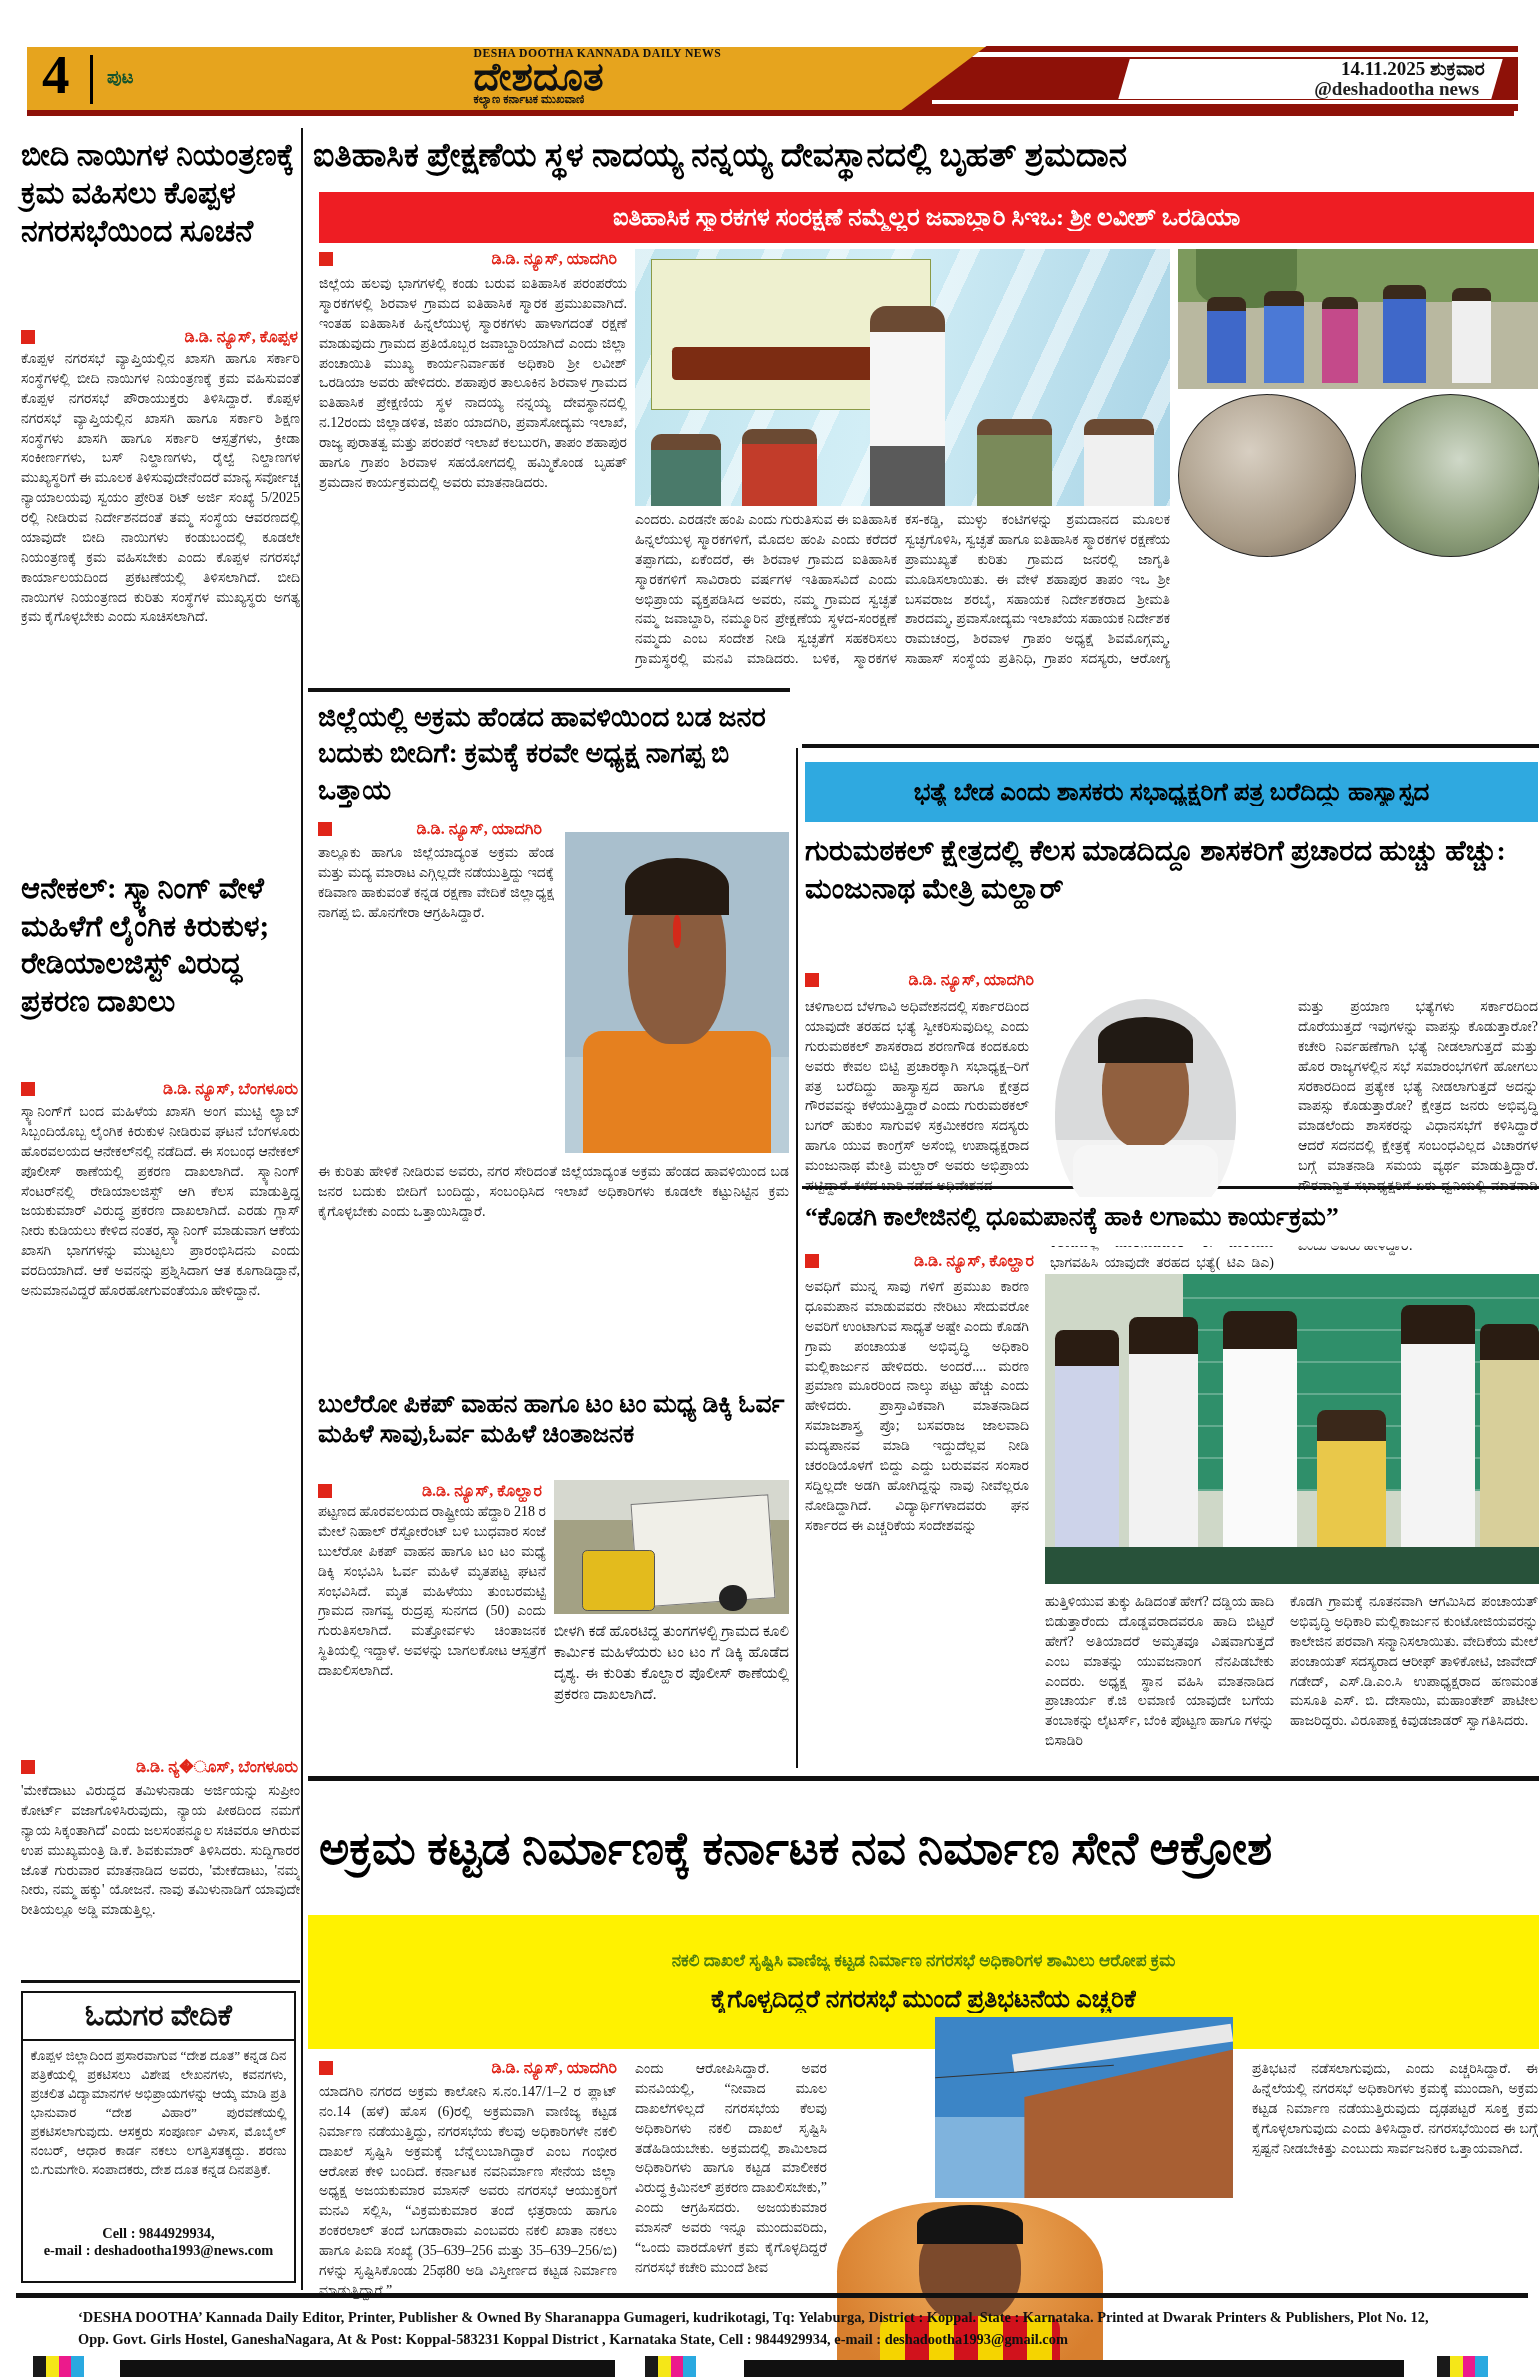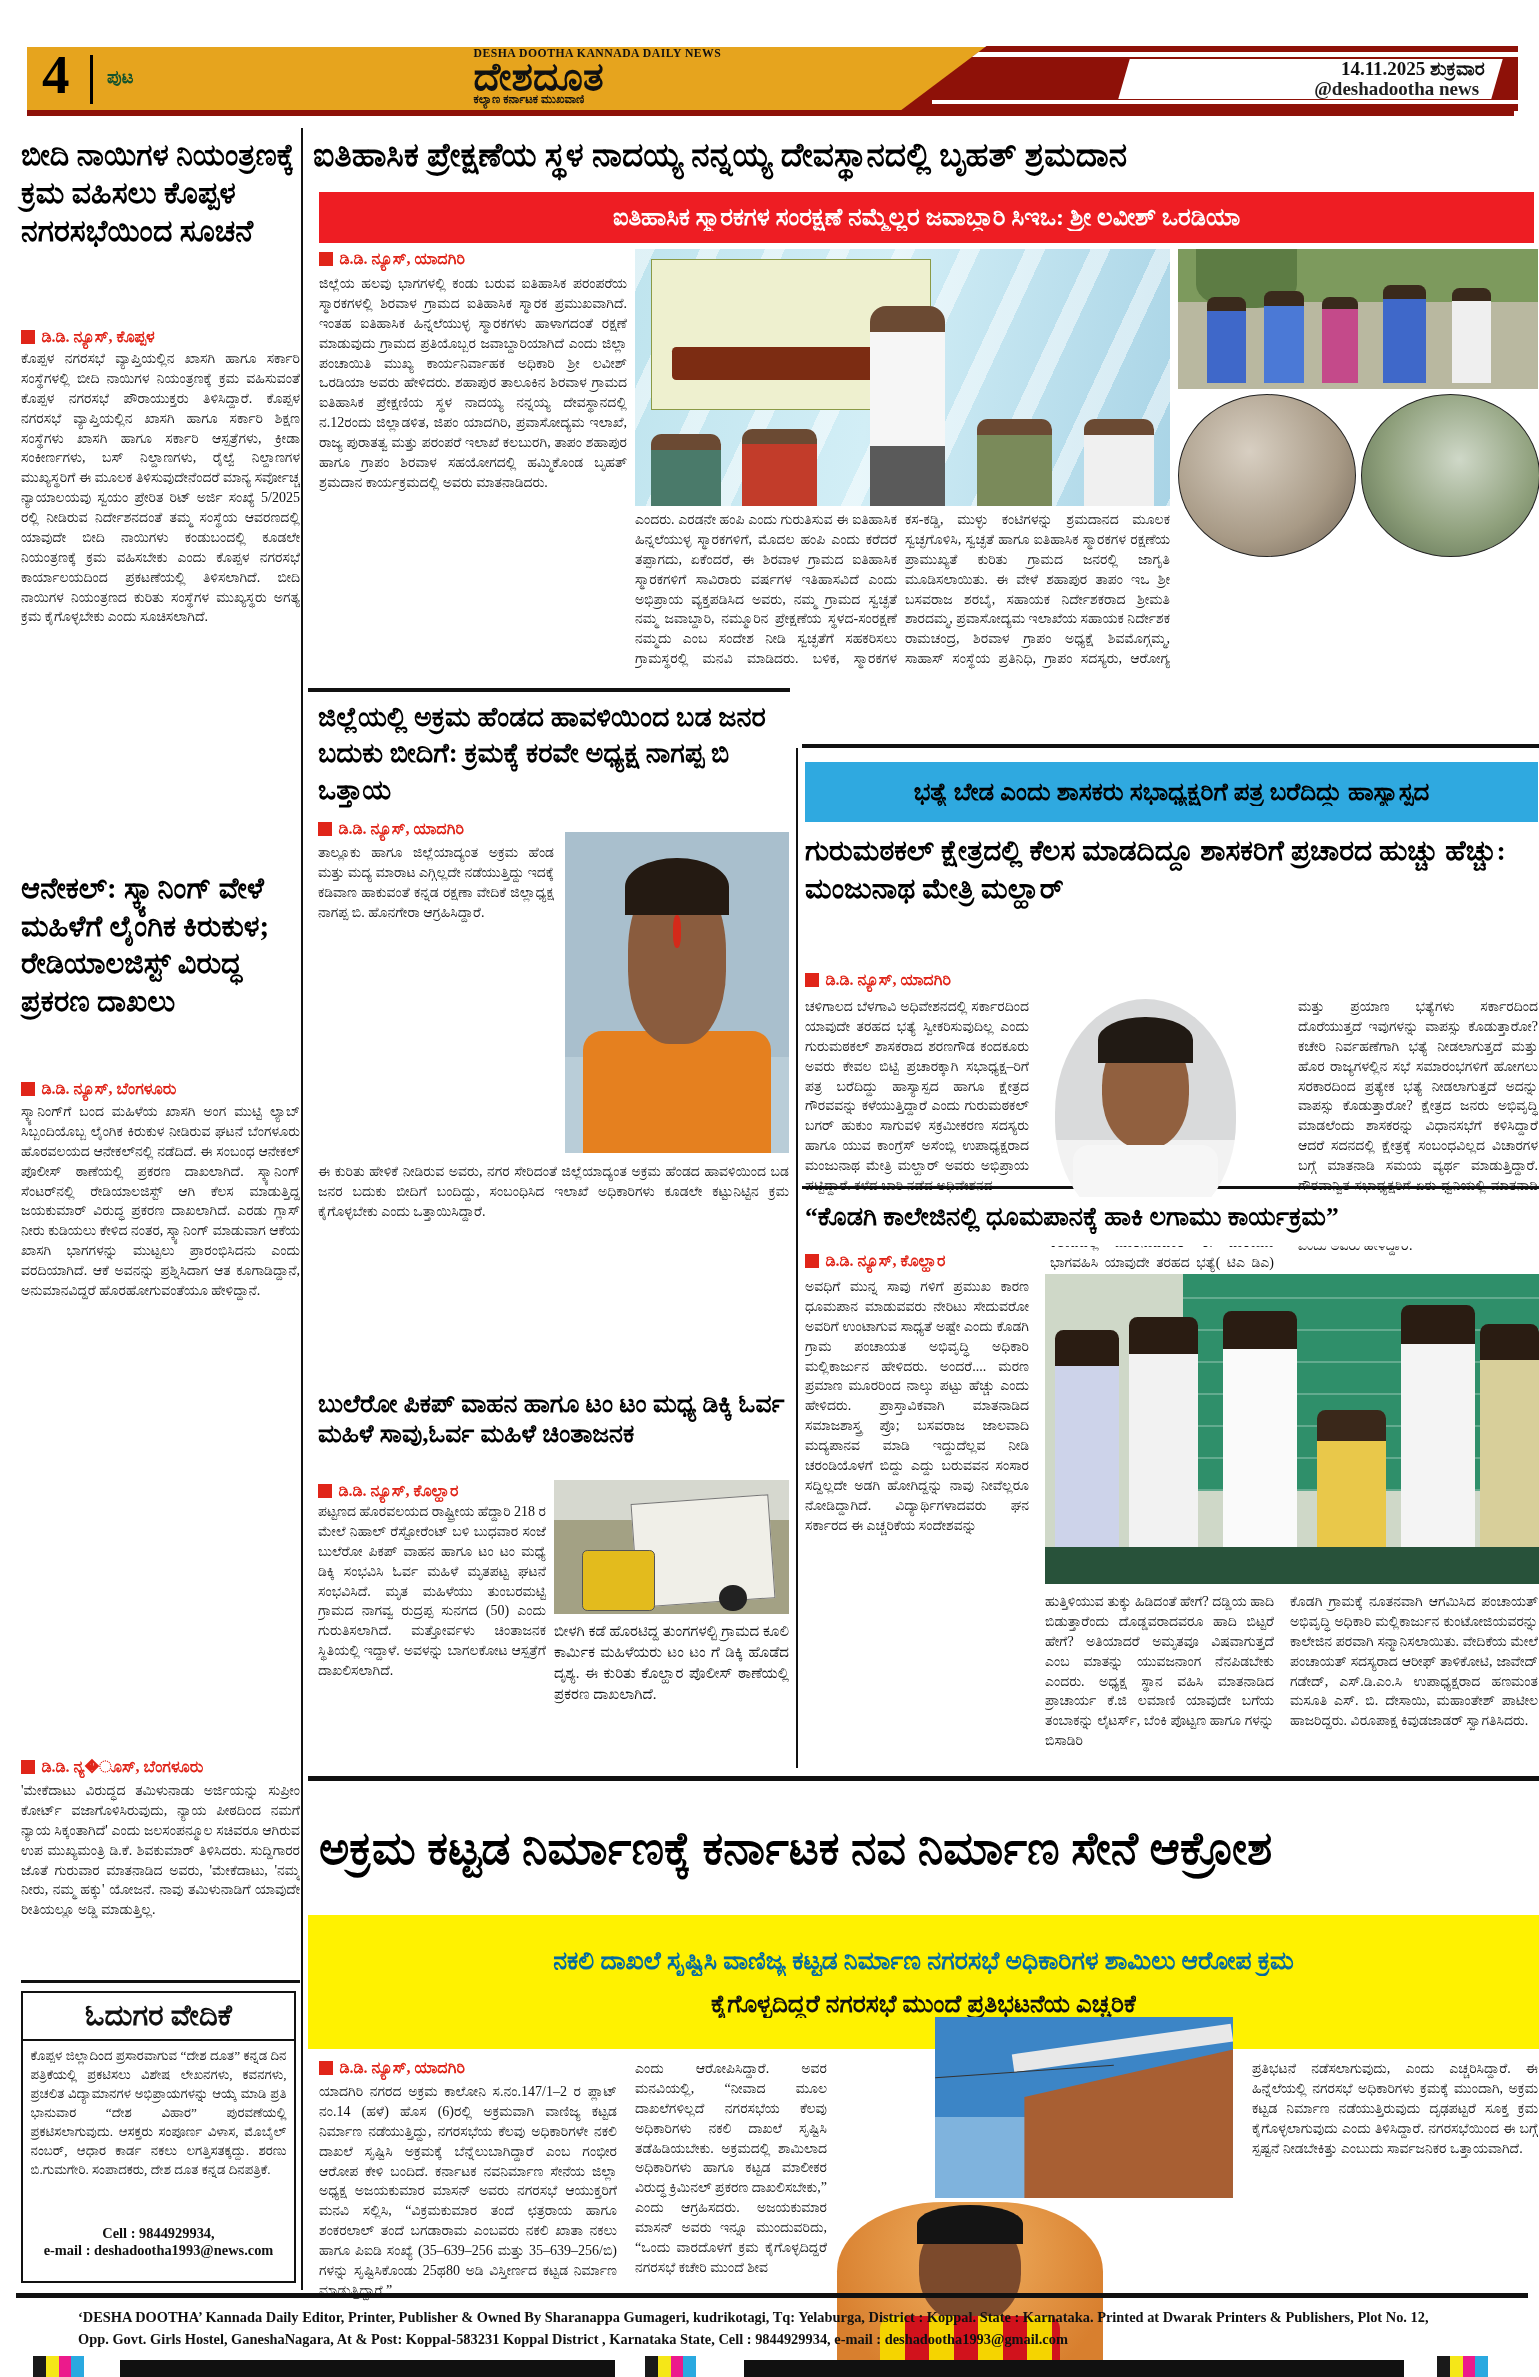--- a/index.html
+++ b/index.html
@@ -1,21 +1,21 @@
 <!DOCTYPE html>
 <html style="font-size:8.5px"><head>
 <meta charset="utf-8">
 <style>
   html,body{margin:0;padding:0;background:#ffffff;}
   #page{position:relative;width:1540px;height:2377px;background:#ffffff;overflow:hidden;
         font-family:"Liberation Serif", serif;color:#111;}
   .abs{position:absolute;}
   .bodytext{font-size:14px;line-height:1.42;text-align:justify;overflow:hidden;word-break:break-word;}
   .headline{font-weight:bold;color:#000;}
-  .byline{font-size:16px;font-weight:bold;color:#e02519;display:flex;align-items:center;gap:6.4px;}
+  .byline{font-size:16px;font-weight:bold;color:#e02519;display:flex;align-items:center;gap:6.4px;justify-content:space-between;}
   .byline .sq{width:14px;height:14px;background:#e02519;display:inline-block;flex:0 0 auto;}
   .rule{background:#111;}
   .maroon{background:#8e1108;}
   .caption{font-size:14.4px;line-height:1.4;text-align:justify;overflow:hidden;}
   .photo{overflow:hidden;position:absolute;}
   .center{text-align:left;}
 </style>
 </head>
 <body>
 
@@ -184,21 +184,21 @@
     <div class="abs" style="left:72%;top:10%;width:15%;height:90%;background:linear-gradient(#2a1c12 0 14%, #f4f4f4 14%);border-radius:8.5px 8.5px 0 0;"></div>
     <div class="abs" style="left:88%;top:16%;width:12%;height:84%;background:linear-gradient(#2a1c12 0 14%, #d8cf9a 14%);border-radius:8.5px 8.5px 0 0;"></div>
     <div class="abs" style="left:0;top:88%;width:100%;height:12%;background:#28523a;"></div>
   </div>
   <div class="abs bodytext" style="left:1045px;top:1592px;width:229px;height:171px;">ಹುತ್ತಿಳಿಯುವ ತುಕ್ಕು ಹಿಡಿದಂತೆ ಹೇಗೆ? ದಡ್ಡಿಯ ಹಾದಿ ಬಿಡುತ್ತಾರೆಂದು ದೊಡ್ಡವರಾದವರೂ ಹಾದಿ ಬಿಟ್ಟರೆ ಹೇಗೆ? ಅತಿಯಾದರೆ ಅಮೃತವೂ ವಿಷವಾಗುತ್ತದೆ ಎಂಬ ಮಾತನ್ನು ಯುವಜನಾಂಗ ನೆನಪಿಡಬೇಕು ಎಂದರು. ಅಧ್ಯಕ್ಷ ಸ್ಥಾನ ವಹಿಸಿ ಮಾತನಾಡಿದ ಪ್ರಾಚಾರ್ಯ ಕೆ.ಜಿ ಲಮಾಣಿ ಯಾವುದೇ ಬಗೆಯ ತಂಬಾಕನ್ನು ಲೈಟರ್ಸ್, ಬೆಂಕಿ ಪೊಟ್ಟಣ ಹಾಗೂ ಗಳನ್ನು ಬಿಸಾಡಿರಿ</div>
   <div class="abs bodytext" style="left:1290px;top:1592px;width:248px;height:171px;">ಕೊಡಗಿ ಗ್ರಾಮಕ್ಕೆ ನೂತನವಾಗಿ ಆಗಮಿಸಿದ ಪಂಚಾಯತ್ ಅಭಿವೃದ್ಧಿ ಅಧಿಕಾರಿ ಮಲ್ಲಿಕಾರ್ಜುನ ಕುಂಟೋಜಿಯವರನ್ನು ಕಾಲೇಜಿನ ಪರವಾಗಿ ಸನ್ಮಾನಿಸಲಾಯಿತು. ವೇದಿಕೆಯ ಮೇಲೆ ಪಂಚಾಯತ್ ಸದಸ್ಯರಾದ ಆರೀಫ್ ತಾಳಿಕೋಟಿ, ಜಾವೇದ್ ಗಡೇದ್, ಎಸ್.ಡಿ.ಎಂ.ಸಿ ಉಪಾಧ್ಯಕ್ಷರಾದ ಹಣಮಂತ ಮಸೂತಿ ಎಸ್. ಬಿ. ದೇಸಾಯಿ, ಮಹಾಂತೇಶ್ ಪಾಟೀಲ ಹಾಜರಿದ್ದರು. ವಿರೂಪಾಕ್ಷ ಕಿವುಡಜಾಡರ್ ಸ್ವಾಗತಿಸಿದರು.</div>
 
   <div class="abs headline center" style="left:319px;top:1801px;width:1215px;height:106px;font-size:46px;line-height:2.1;white-space:nowrap;overflow:hidden;">ಅಕ್ರಮ ಕಟ್ಟಡ ನಿರ್ಮಾಣಕ್ಕೆ ಕರ್ನಾಟಕ ನವ ನಿರ್ಮಾಣ ಸೇನೆ ಆಕ್ರೋಶ</div>
 
   <div class="abs" style="left:308px;top:1915px;width:1231px;height:134px;background:#fff200;display:flex;flex-direction:column;align-items:center;justify-content:center;gap:14px;">
-    <div style="font-size:25px;font-weight:bold;color:#0369a1;white-space:nowrap;overflow:hidden;">ನಕಲಿ ದಾಖಲೆ ಸೃಷ್ಟಿಸಿ ವಾಣಿಜ್ಯ ಕಟ್ಟಡ ನಿರ್ಮಾಣ ನಗರಸಭೆ ಅಧಿಕಾರಿಗಳ ಶಾಮಿಲು ಆರೋಪ ಕ್ರಮ</div>
+    <div style="font-size:17px;font-weight:bold;color:#4d7c0f;white-space:nowrap;overflow:hidden;">ನಕಲಿ ದಾಖಲೆ ಸೃಷ್ಟಿಸಿ ವಾಣಿಜ್ಯ ಕಟ್ಟಡ ನಿರ್ಮಾಣ ನಗರಸಭೆ ಅಧಿಕಾರಿಗಳ ಶಾಮಿಲು ಆರೋಪ ಕ್ರಮ</div>
     <div style="font-size:24.5px;font-weight:bold;color:#111;white-space:nowrap;overflow:hidden;">ಕೈಗೊಳ್ಳದಿದ್ದರೆ ನಗರಸಭೆ ಮುಂದೆ ಪ್ರತಿಭಟನೆಯ ಎಚ್ಚರಿಕೆ</div>
   </div>
 
   <div class="abs byline" style="left:319px;top:2059px;width:298px;">
     <span class="sq"></span>
     <span>ಡಿ.ಡಿ. ನ್ಯೂಸ್, ಯಾದಗಿರಿ</span>
   </div>
   <div class="abs bodytext" style="left:319px;top:2082px;width:298px;height:292px;">ಯಾದಗಿರಿ ನಗರದ ಅಕ್ರಮ ಕಾಲೋನಿ ಸ.ನಂ.147/1–2 ರ ಪ್ಲಾಟ್ ನಂ.14 (ಹಳೆ) ಹೊಸ (6)ರಲ್ಲಿ ಅಕ್ರಮವಾಗಿ ವಾಣಿಜ್ಯ ಕಟ್ಟಡ ನಿರ್ಮಾಣ ನಡೆಯುತ್ತಿದ್ದು, ನಗರಸಭೆಯ ಕೆಲವು ಅಧಿಕಾರಿಗಳೇ ನಕಲಿ ದಾಖಲೆ ಸೃಷ್ಟಿಸಿ ಅಕ್ರಮಕ್ಕೆ ಬೆನ್ನೆಲುಬಾಗಿದ್ದಾರೆ ಎಂಬ ಗಂಭೀರ ಆರೋಪ ಕೇಳಿ ಬಂದಿದೆ. ಕರ್ನಾಟಕ ನವನಿರ್ಮಾಣ ಸೇನೆಯ ಜಿಲ್ಲಾ ಅಧ್ಯಕ್ಷ ಅಜಯಕುಮಾರ ಮಾಸನ್ ಅವರು ನಗರಸಭೆ ಆಯುಕ್ತರಿಗೆ ಮನವಿ ಸಲ್ಲಿಸಿ, “ವಿಕ್ರಮಕುಮಾರ ತಂದೆ ಛತ್ರರಾಯ ಹಾಗೂ ಶಂಕರಲಾಲ್ ತಂದೆ ಬಗಡಾರಾಮ ಎಂಬವರು ನಕಲಿ ಖಾತಾ ನಕಲು ಹಾಗೂ ಪಿಐಡಿ ಸಂಖ್ಯೆ (35–639–256 ಮತ್ತು 35–639–256/ಬಿ) ಗಳನ್ನು ಸೃಷ್ಟಿಸಿಕೊಂಡು 25ಥ80 ಅಡಿ ವಿಸ್ತೀರ್ಣದ ಕಟ್ಟಡ ನಿರ್ಮಾಣ ಮಾಡುತ್ತಿದ್ದಾರೆ.”</div>
   <div class="abs bodytext" style="left:635px;top:2059px;width:192px;height:315px;">ಎಂದು ಆರೋಪಿಸಿದ್ದಾರೆ. ಅವರ ಮನವಿಯಲ್ಲಿ, “ನೀವಾದ ಮೂಲ ದಾಖಲೆಗಳಿಲ್ಲದೆ ನಗರಸಭೆಯ ಕೆಲವು ಅಧಿಕಾರಿಗಳು ನಕಲಿ ದಾಖಲೆ ಸೃಷ್ಟಿಸಿ ತಡೆಹಿಡಿಯಬೇಕು. ಅಕ್ರಮದಲ್ಲಿ ಶಾಮಿಲಾದ ಅಧಿಕಾರಿಗಳು ಹಾಗೂ ಕಟ್ಟಡ ಮಾಲೀಕರ ವಿರುದ್ಧ ಕ್ರಿಮಿನಲ್ ಪ್ರಕರಣ ದಾಖಲಿಸಬೇಕು,” ಎಂದು ಆಗ್ರಹಿಸದರು. ಅಜಯಕುಮಾರ ಮಾಸನ್ ಅವರು ಇನ್ನೂ ಮುಂದುವರಿದು, “ಒಂದು ವಾರದೊಳಗೆ ಕ್ರಮ ಕೈಗೊಳ್ಳದಿದ್ದರೆ ನಗರಸಭೆ ಕಚೇರಿ ಮುಂದೆ ಶೀವ</div>
 

